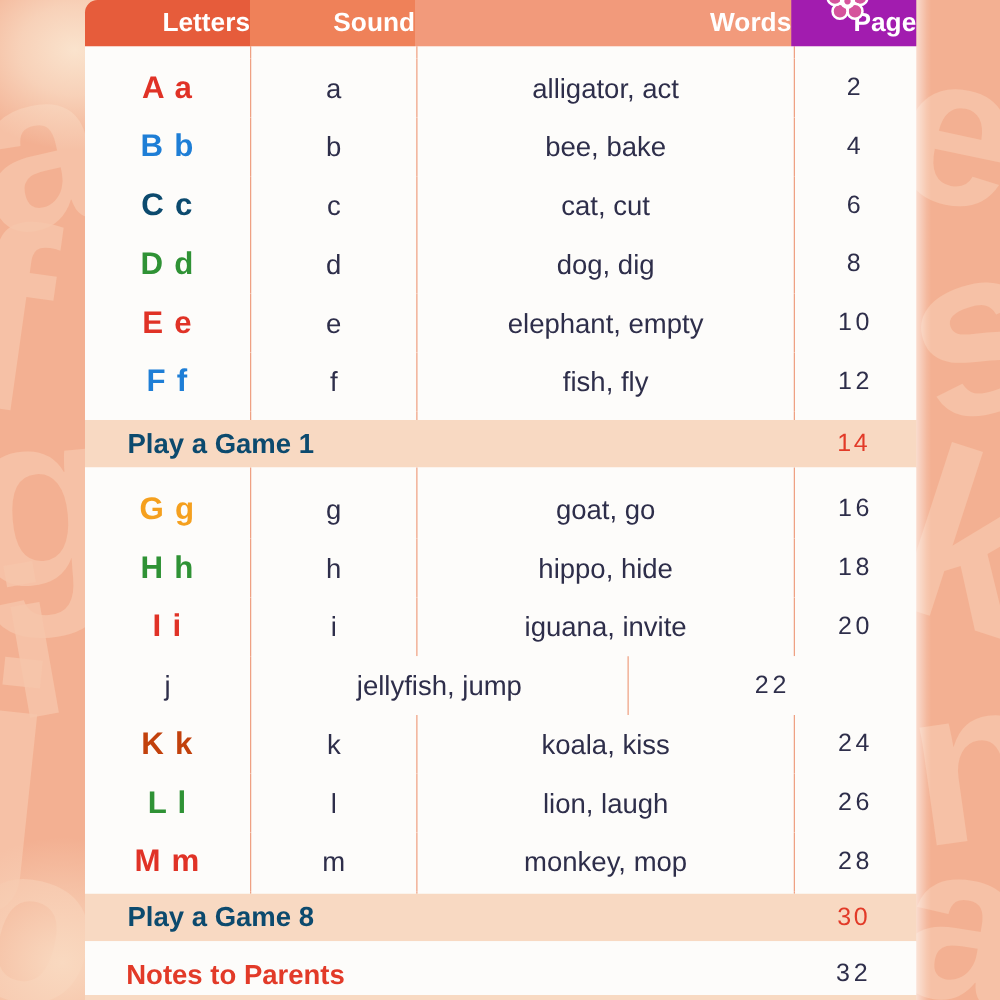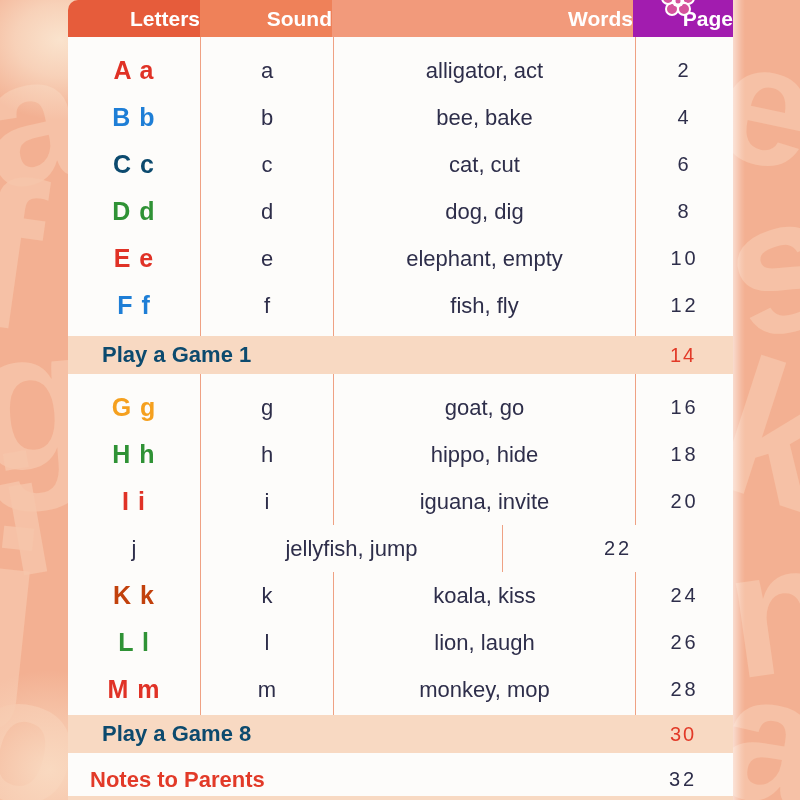--- a/index.html
+++ b/index.html
@@ -64,21 +64,21 @@
   .spc{height:100%;border-right:1px solid #efa183;}
   .spc1{width:132px;} .spc2{width:132px;} .spc3{width:301px;} .spc4{flex:1;border-right:none;}
   
   .band{height:38px;background:#f8d9c2;display:flex;align-items:center;}
   .band-label{flex:1;padding-left:34px;font-size:22px;font-weight:bold;color:#0c4a6e;}
   .band-page{width:100px;text-align:center;font-size:20px;color:#e23a28;letter-spacing:2px;}
   
   .notes{height:43px;background:#fdfcfa;display:flex;align-items:center;padding-top:6px;box-sizing:content-box;}
   .notes{height:43px;padding-top:0;}
   .notes-inner{display:flex;align-items:center;width:100%;margin-top:10px;}
-  .notes-label{flex:1;padding-left:22px;font-size:22px;font-weight:bold;color:#e23a28;}
+  .notes-label{flex:1;padding-left:33px;font-size:22px;font-weight:bold;color:#e23a28;}
   .notes-page{width:100px;text-align:center;font-size:20px;color:#2e2e4a;letter-spacing:3px;}
   .bottom-strip{height:4px;background:#f8d9c2;}
 </style>
 </head>
 <body>
 
 <div class="bg-layer">
   <span class="wm" style="left:-18px;top:30px;font-size:180px;transform:rotate(-12deg);">a</span>
   <span class="wm" style="left:-30px;top:150px;font-size:210px;transform:rotate(8deg);">f</span>
   <span class="wm" style="left:-28px;top:300px;font-size:200px;transform:rotate(-5deg);">g</span>

